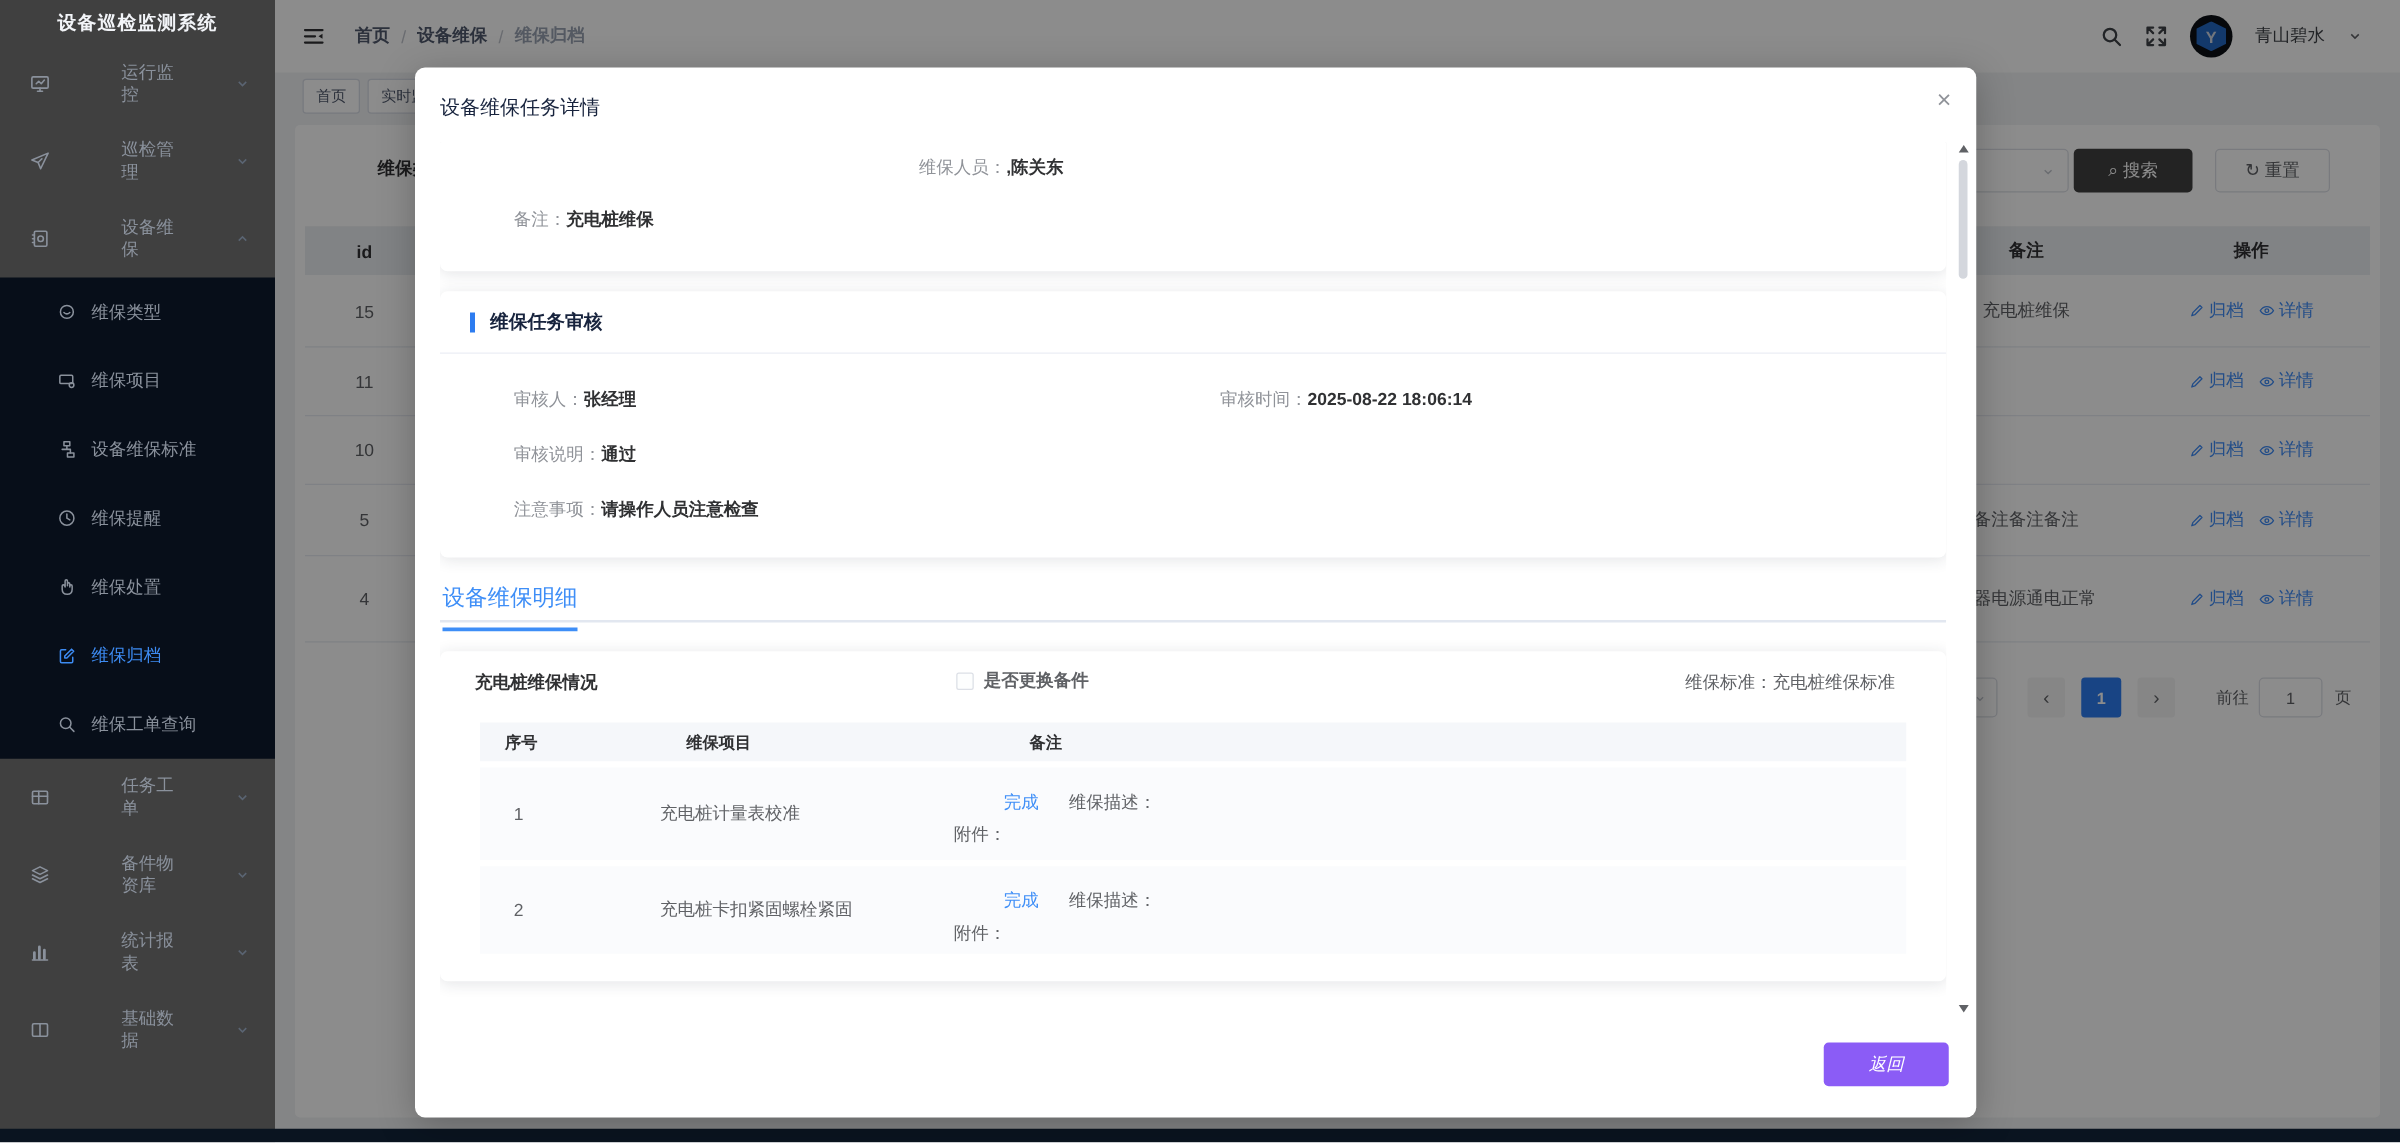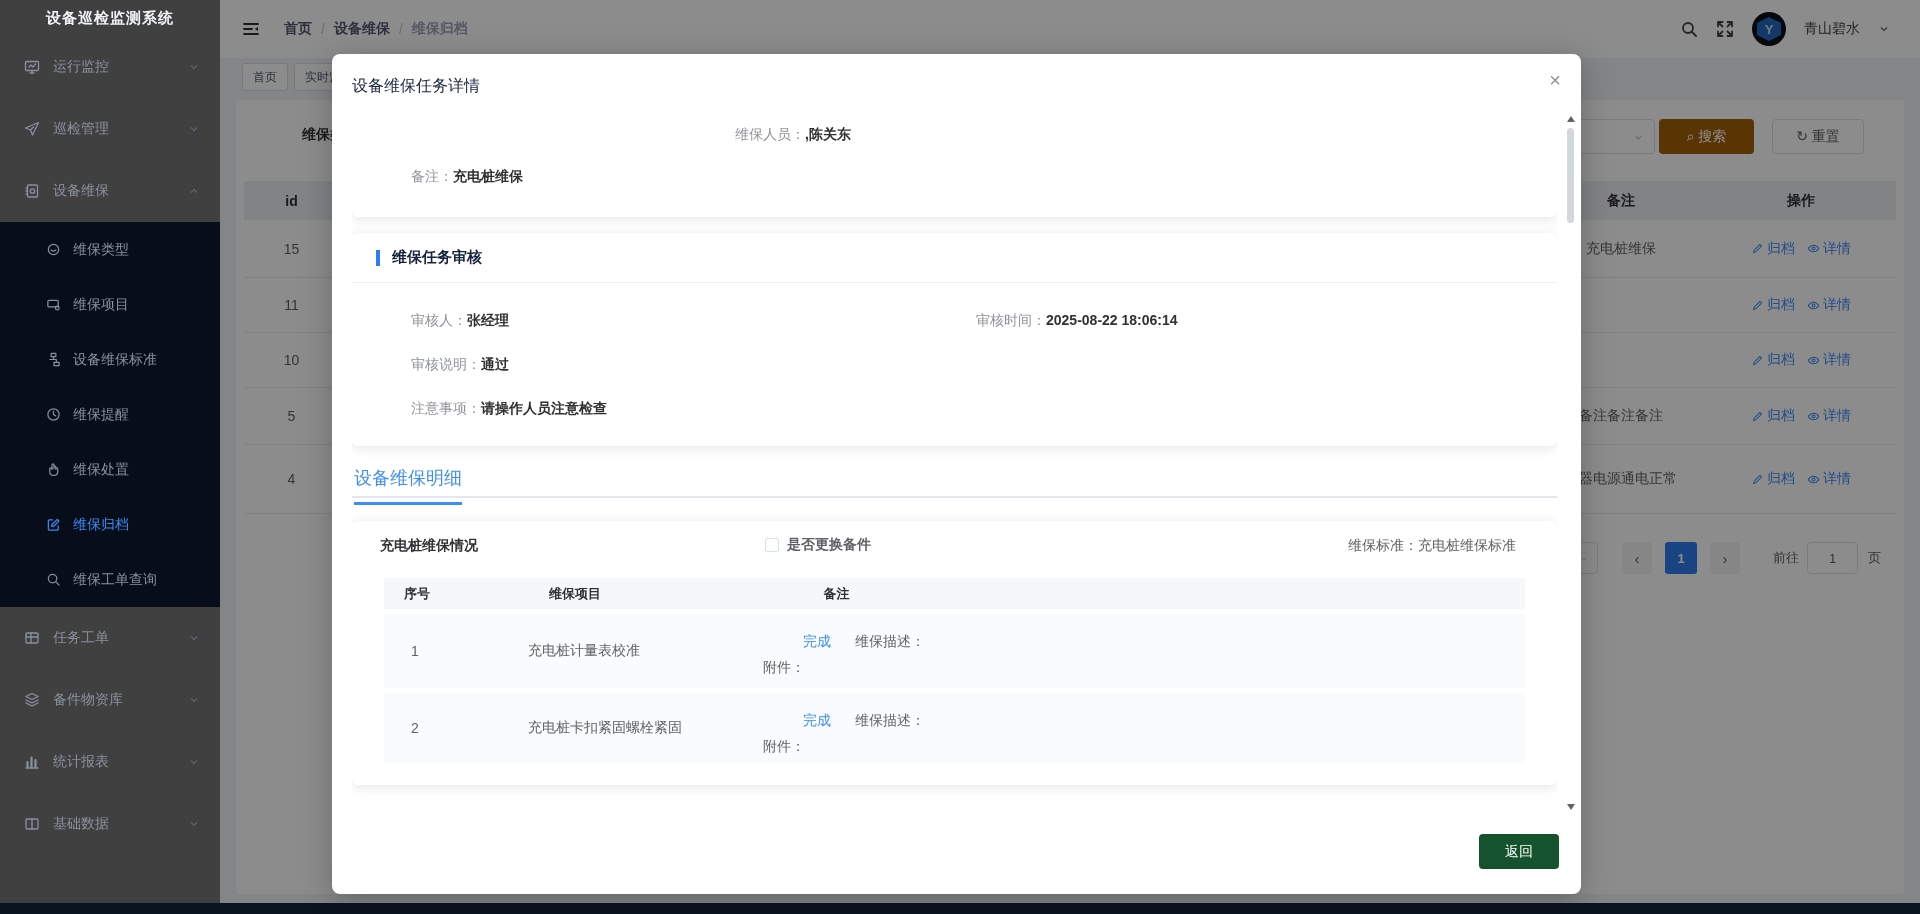--- a/index.html
+++ b/index.html
@@ -2,21 +2,21 @@
 <html><head>
 <meta charset="utf-8">
 <style>
   * { margin:0; padding:0; box-sizing:border-box; }
   html,body { width:1920px; height:914px; font-family:"Liberation Sans","DejaVu Sans",sans-serif; }
   .app { position:relative; width:1920px; height:914px; background:#f0f2f5; overflow:hidden; }
 
   
   .sidebar { position:absolute; left:0; top:0; width:220px; height:914px; background:#404040; z-index:5; }
   .logo { height:36px; display:flex; align-items:center; justify-content:center; color:#f2f4f8; font-size:15px; font-weight:bold; letter-spacing:1px; }
-  .menu-item { height:62px; display:flex; align-items:center; padding:0 20px 0 24px; color:#8a919c; font-size:14px; cursor:pointer; }
+  .menu-item { height:62px; display:flex; align-items:center; padding:0 20px 0 24px; color:#8a919c; font-size:14px; cursor:pointer;gap:44px; }
   .menu-item .mi-icon { width:16px; height:16px; margin-right:13px; flex:none; }
   .menu-item .mi-label { flex:1; }
   .chev { width:12px; height:12px; stroke:#5a6472; fill:none; stroke-width:1.6; }
   .submenu { background:#070e19; }
   .sub-item { height:55px; display:flex; align-items:center; padding-left:46px; color:#8a919c; font-size:14px; cursor:pointer; }
   .sub-item .mi-icon { width:15px; height:15px; margin-right:12px; flex:none; }
   .sub-item.active { color:#3d8bf2; }
   svg.ic { fill:none; stroke:currentColor; stroke-width:1.3; stroke-linecap:round; stroke-linejoin:round; }
 
   
@@ -33,21 +33,21 @@
   .hex { width:24px; height:24px; background:#2468c4; clip-path:polygon(50% 0,100% 25%,100% 75%,50% 100%,0 75%,0 25%); display:flex; align-items:center; justify-content:center; color:#cfd8e3; font-size:13px; font-weight:bold; }
   .uname { font-size:14px; color:#3f4247; }
 
   .tagbar { position:absolute; top:63px; left:0; right:0; height:30px; display:flex; gap:6px; padding-left:22px; }
   .tag { height:28px; padding:0 10px; background:#fff; border:1px solid #d8dce5; border-radius:3px; font-size:12px; color:#515a6e; display:flex; align-items:center; cursor:pointer; }
 
   .panel { position:absolute; left:16px; right:16px; top:100px; bottom:20px; background:#fff; border-radius:4px; }
   .filter-label { position:absolute; left:66px; top:26px; font-size:14px; font-weight:bold; color:#303133; }
   .filter-select { position:absolute; left:1164px; top:19px; width:255px; height:35px; border:1px solid #dcdfe6; border-radius:4px; background:#fff; }
   .filter-select .sel-chev { position:absolute; right:10px; top:12px; width:11px; height:11px; stroke:#c0c4cc; fill:none; stroke-width:1.6; }
-  .btn-search { position:absolute; left:1423px; top:19px; width:95px; height:35px; background:#a16207; color:#fff; border:none; border-radius:4px; font-size:14px; cursor:pointer; }
+  .btn-search { position:absolute; left:1423px; top:19px; width:95px; height:35px; background:#404040; color:#fff; border:none; border-radius:4px; font-size:14px; cursor:pointer; }
   .btn-reset { position:absolute; left:1536px; top:19px; width:92px; height:35px; background:#fff; color:#606266; border:1px solid #dcdfe6; border-radius:4px; font-size:14px; cursor:pointer; }
 
   .bg-table { position:absolute; left:8px; right:8px; top:81px; font-size:14px; color:#606266; }
   .bg-thead { display:flex; height:39px; align-items:center; background:#eceef2; color:#303133; font-weight:bold; }
   .bg-row { display:flex; align-items:center; border-bottom:1px solid #e8ecf2; }
   .c-id { width:95px; text-align:center; }
   .c-mid { flex:1; }
   .c-remark { width:170px; text-align:center; line-height:1.4; }
   .c-action { width:190px; display:flex; gap:12px; justify-content:center; align-items:center; }
   .link { color:#3f8cf7; cursor:pointer; display:inline-flex; align-items:center; gap:3px; font-size:14px; }
@@ -107,21 +107,21 @@
   .dc3 { flex:1; text-align:center; }
   .dc4 { width:185px; text-align:center; }
   .dt-row { display:flex; background:#fafbfd; margin-top:5px; font-size:14px; color:#606266; }
   .dt-row .dc1 { padding-left:27px; display:flex; align-items:center; }
   .dt-row .dc2 { padding-left:4px; display:flex; align-items:center; }
   .dr1 { height:74px; } .dr2 { height:70px; }
   .result-cell { text-align:left; padding:14px 0 0 19px; line-height:26px; }
   .status-link { color:#3e8ef7; cursor:pointer; margin-right:24px;margin-left:40px; }
   .dlbl { color:#606266; }
 
-  .btn-back { position:absolute; right:22px; bottom:25px; width:80px; height:35px; background:#14532d; color:#fff; border:none; border-radius:4px; font-size:14px; cursor:pointer; }
+  .btn-back { position:absolute; right:22px; bottom:25px; width:100px; height:35px; background:#8b5cf6; color:#fff; border:none; border-radius:4px; font-size:14px; cursor:pointer;font-style:italic; }
 
   .m-scroll { position:absolute; right:4px; top:60px; bottom:82px; width:12px; }
   .sarrow { position:absolute; left:2px; width:0; height:0; border-left:4px solid transparent; border-right:4px solid transparent; cursor:pointer; }
   .sarrow.up { top:2px; border-bottom:6px solid #606266; }
   .sarrow.down { bottom:2px; border-top:6px solid #606266; }
   .sthumb { position:absolute; left:2px; top:14px; width:7px; height:95px; background:#d4d7dd; border-radius:4px; cursor:pointer; }
 </style>
 </head>
 <body>
 

